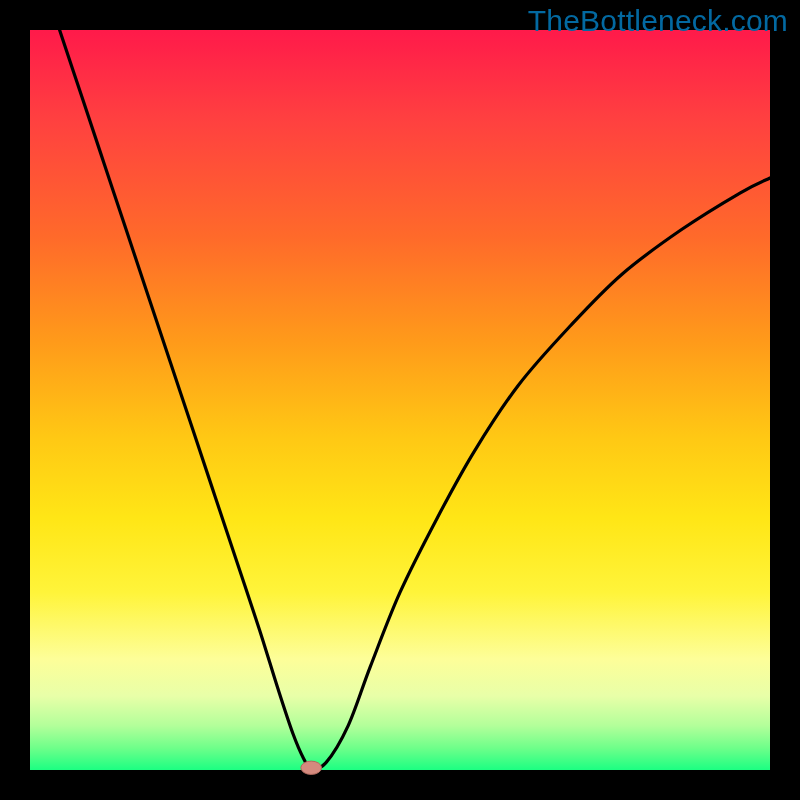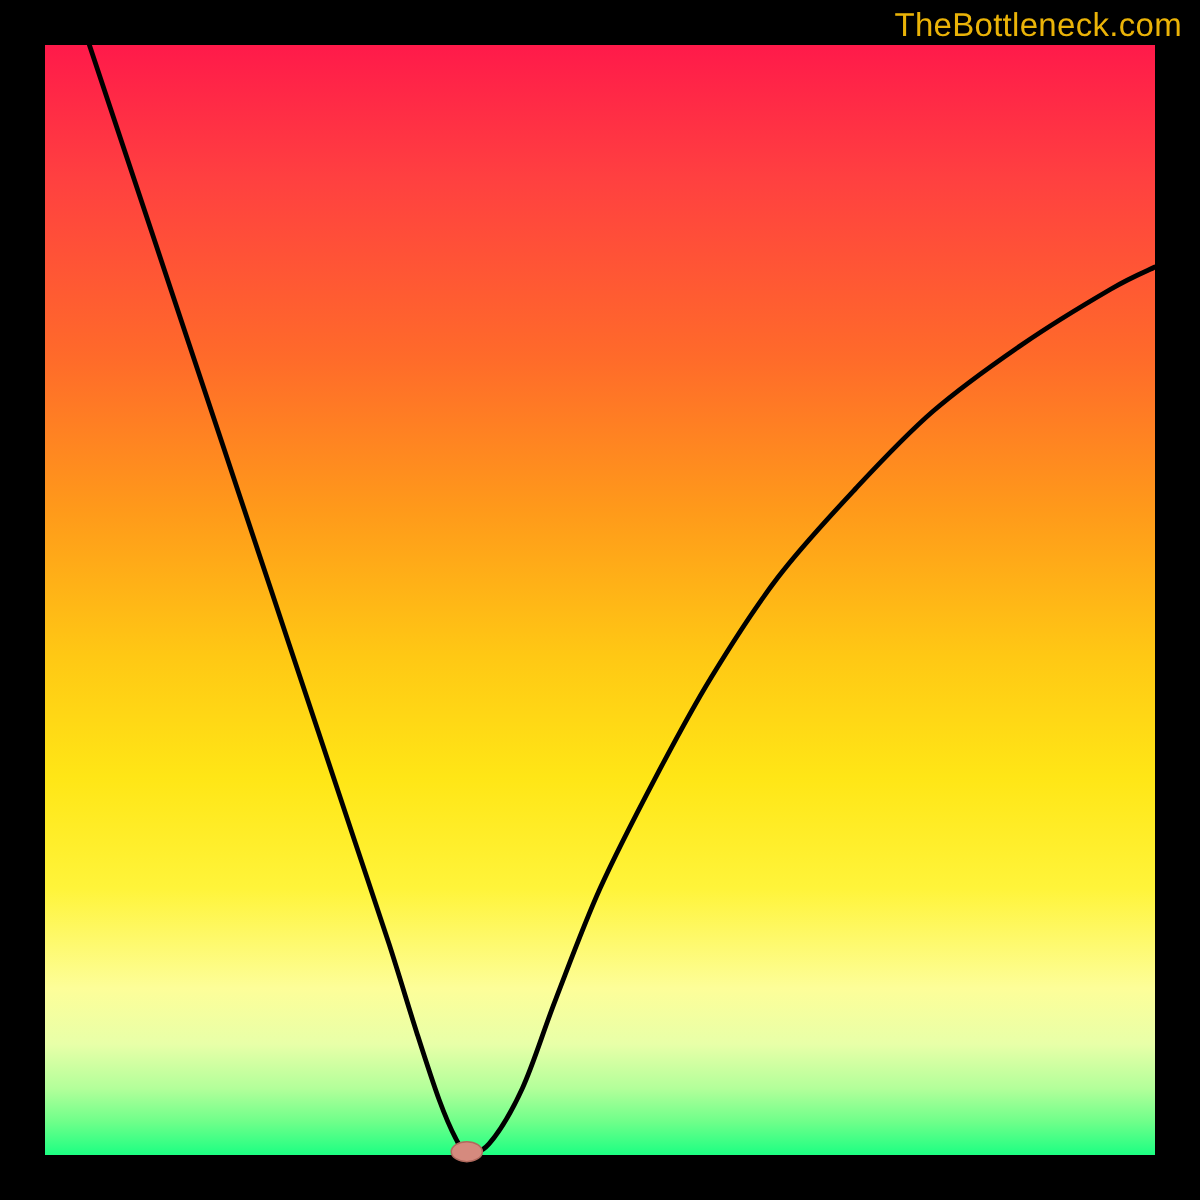--- a/index.html
+++ b/index.html
@@ -38,22 +38,22 @@
       #e8ffa8 90%,
       #b3ff9a 94%,
       #6fff8a 97%,
       #1cff82 100%
     );
   }
   .watermark {
     position: absolute;
     top: 4px;
     right: 12px;
-    color: #eab308;
-    font-size: 22px;
+    color: #0369a1;
+    font-size: 30px;
     letter-spacing: 0.2px;
     user-select: none;
   }
   svg.curve {
     position: absolute;
     top: 0;
     left: 0;
     width: 740px;
     height: 740px;
     overflow: visible;

